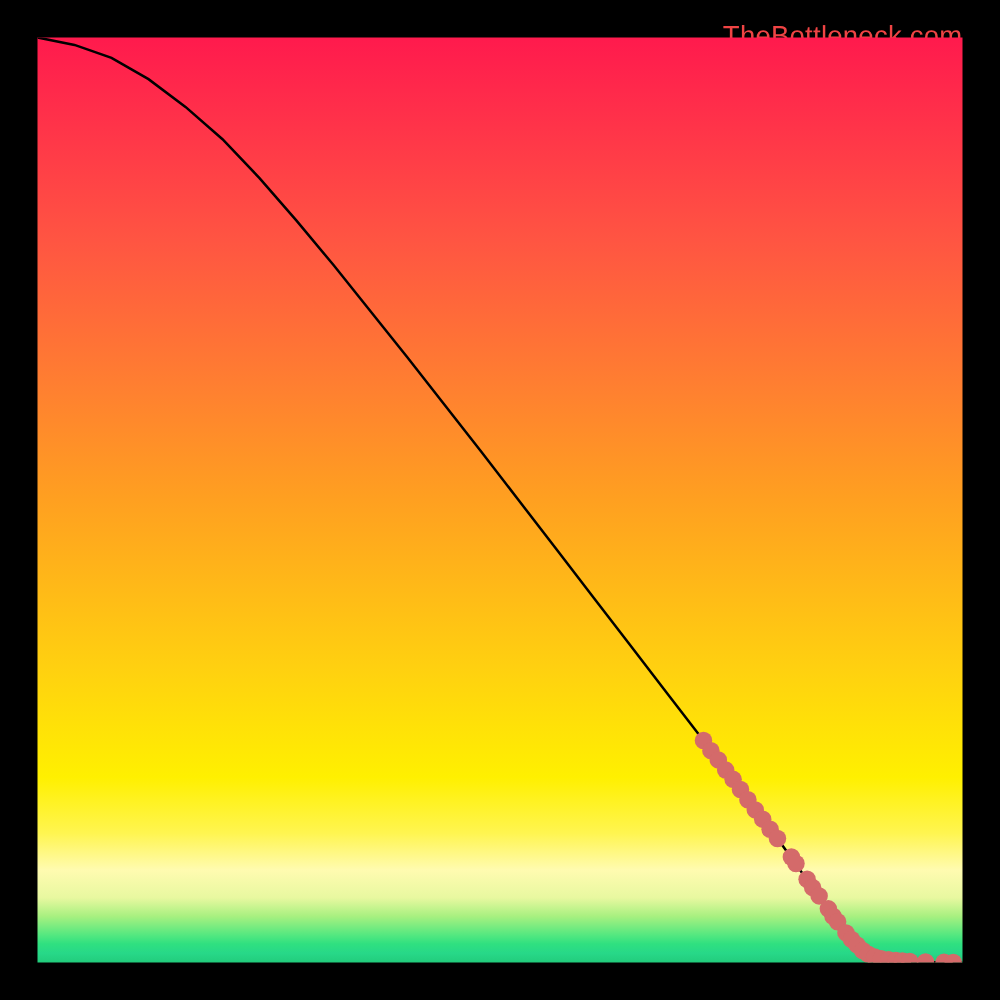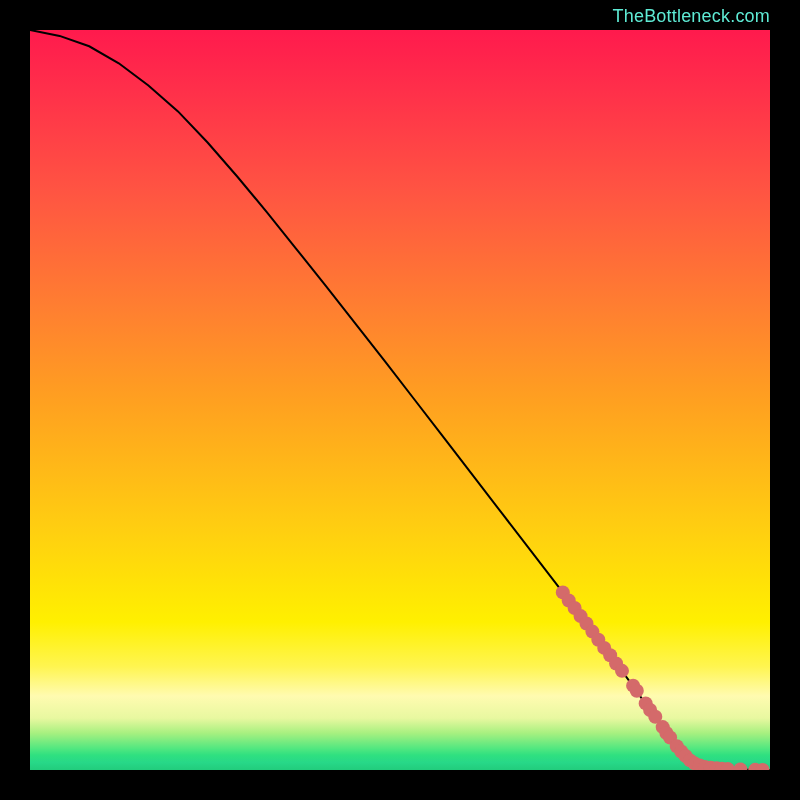--- a/index.html
+++ b/index.html
@@ -38,24 +38,24 @@
       #e8f8a0 93%,
       #a8f080 95%,
       #55e880 97%,
       #2fe080 98%,
       #27d888 99%,
       #22cc7c 100%
     );
   }
   .watermark {
     position: absolute;
-    top: 6px;
+    top: 16px;
     right: 30px;
-    font-size: 18px;
-    color: #5eead4;
+    font-size: 22px;
+    color: #ef4444;
     font-weight: 400;
     letter-spacing: 0.2px;
   }
   svg.overlay {
     position: absolute;
     left: 0;
     top: 0;
     width: 740px;
     height: 740px;
   }

